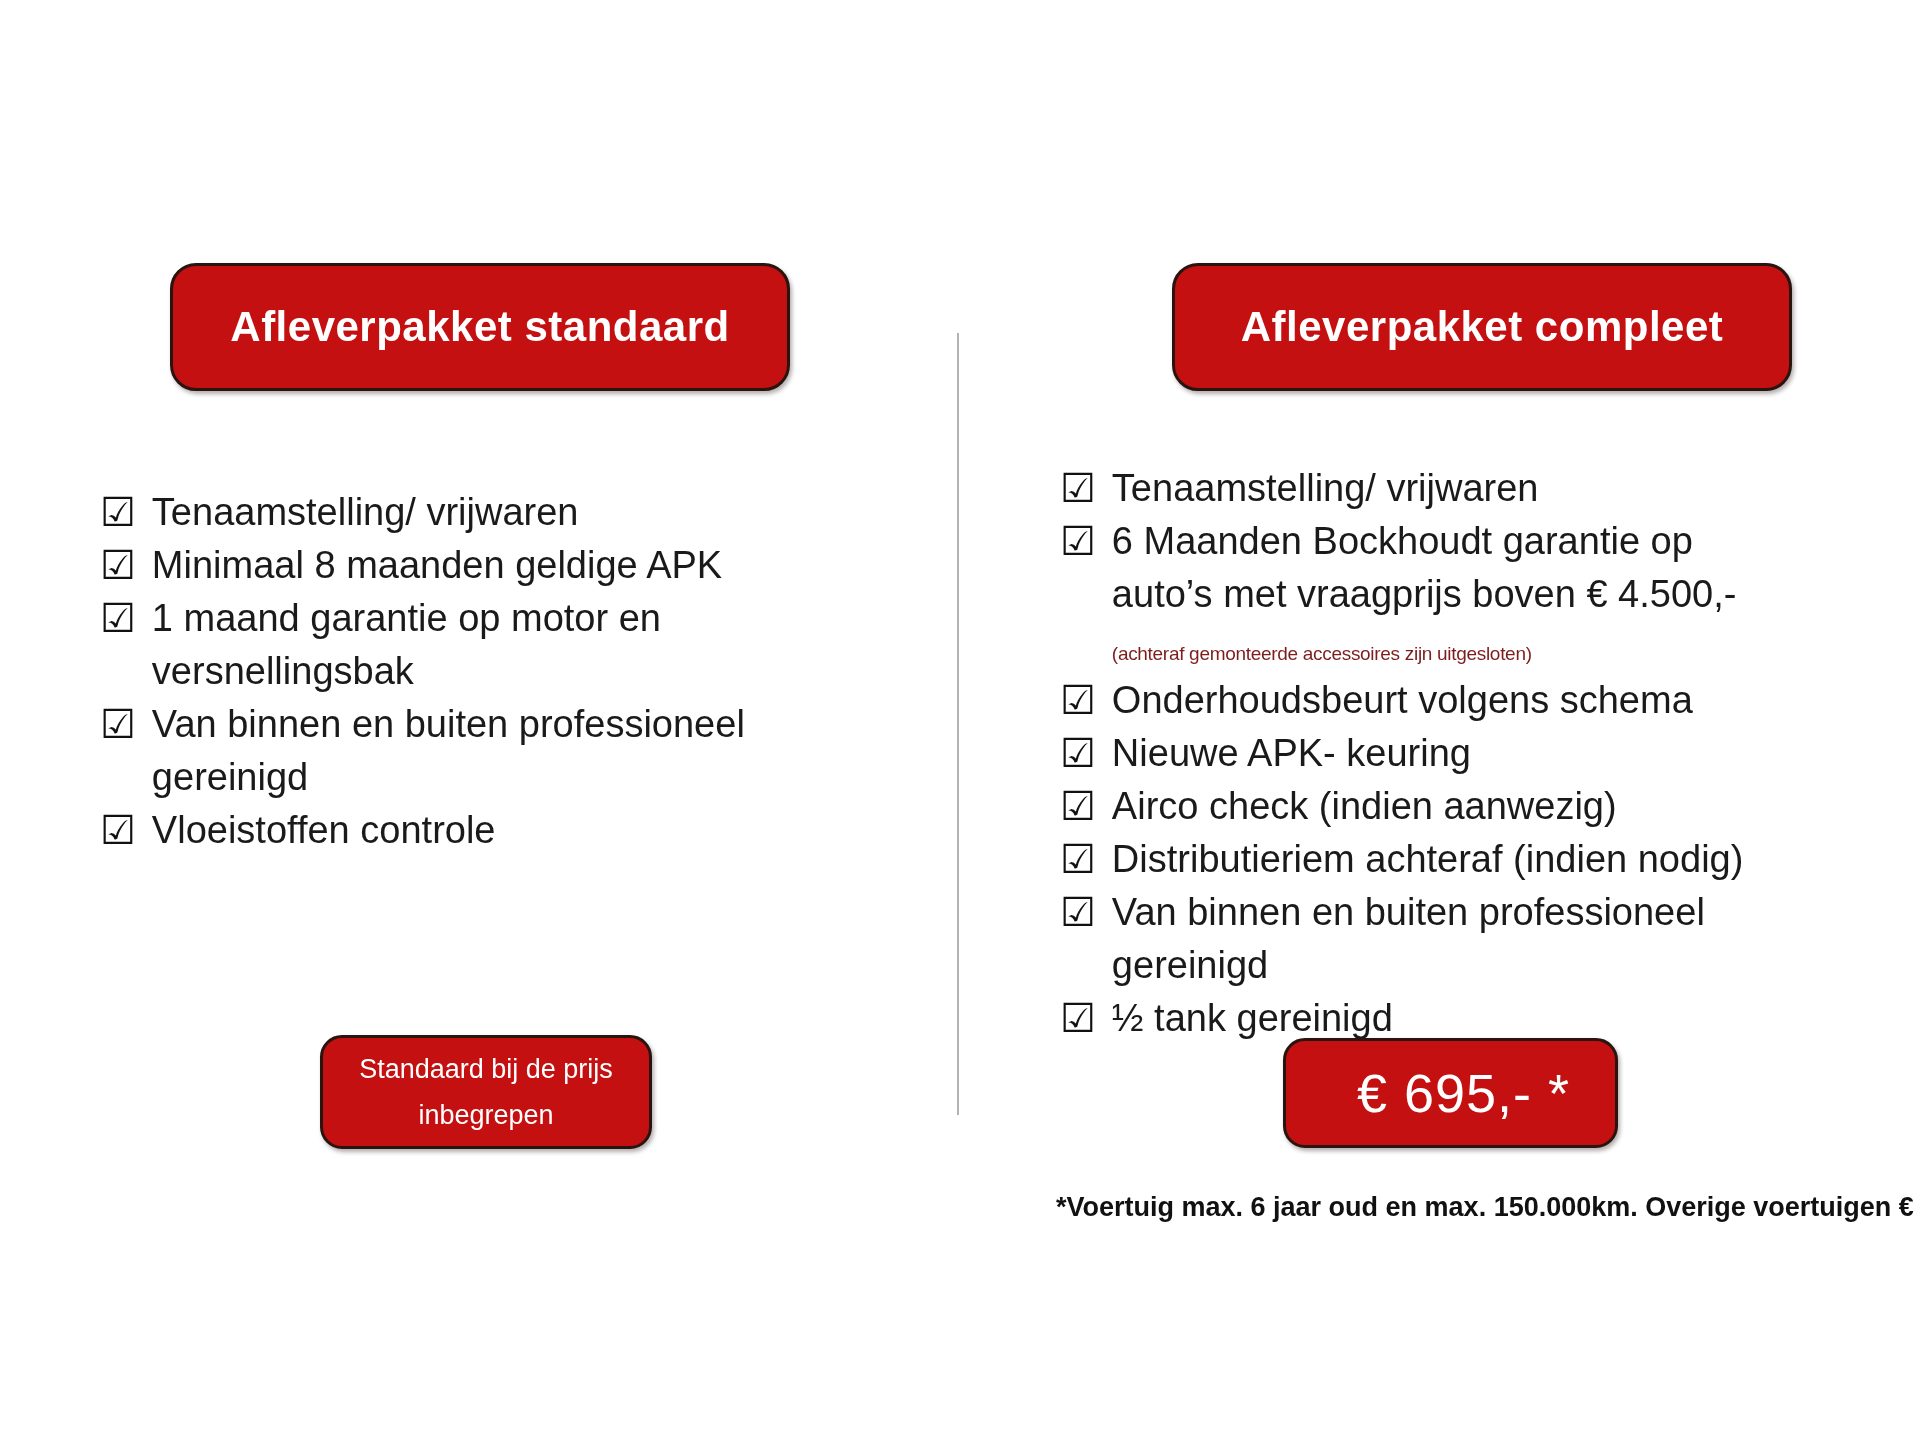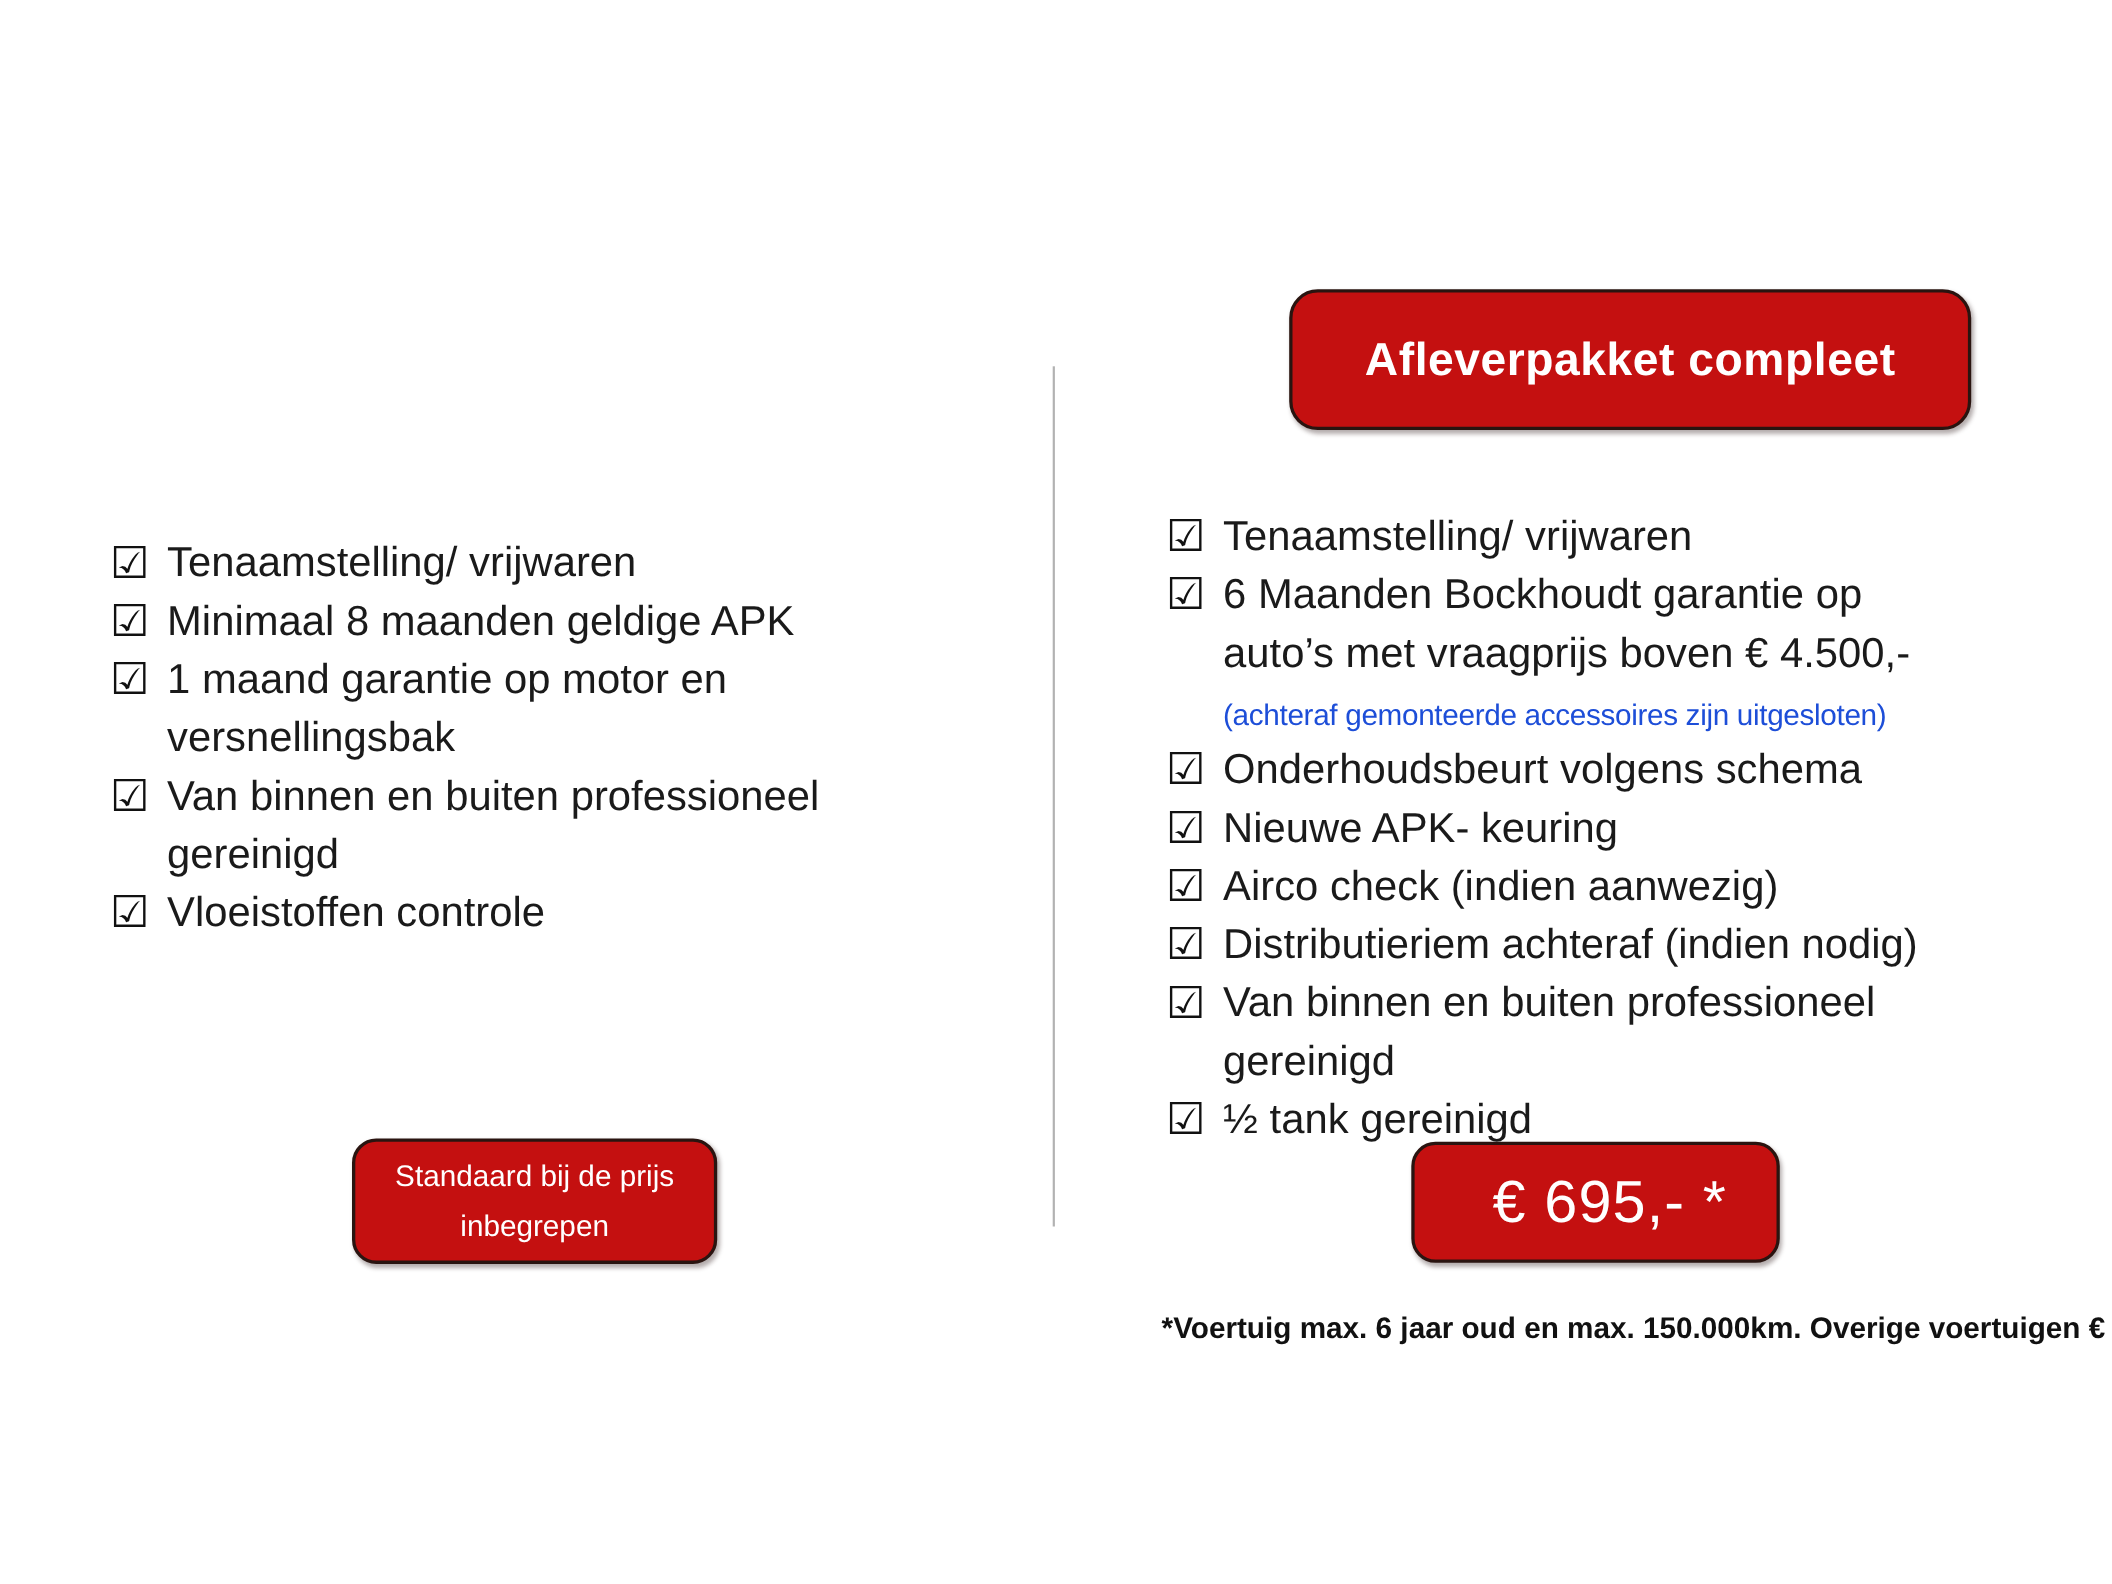--- a/index.html
+++ b/index.html
@@ -54,23 +54,23 @@
     line-height: 53px;
   }
   .checklist .cb {
     flex: 0 0 auto;
     font-size: 40px;
     line-height: 53px;
     color: #111111;
   }
   .checklist .item-text { display: block; }
   .checklist .item-note {
-    font-size: 27px;
+    font-size: 19px;
     line-height: 41px;
-    color: #1d4ed8;
+    color: #7f1d1d;
     letter-spacing: -0.3px;
   }
 
   .included-badge {
     left: 320px;
     top: 1035px;
     width: 332px;
     height: 114px;
     font-size: 27px;
     line-height: 46px;
@@ -107,20 +107,21 @@
     font-weight: bold;
     color: #111111;
     white-space: nowrap;
   }
 </style>
 </head>
 <body>
 
 <div class="slide">
 
+  <div class="red-banner header-banner left">Afleverpakket standaard</div>
 
   <ul class="checklist left">
     <li>
       <span class="cb">☑</span>
       <span class="item-text">Tenaamstelling/ vrijwaren</span>
     </li>
     <li>
       <span class="cb">☑</span>
       <span class="item-text">Minimaal 8 maanden geldige APK</span>
     </li>

